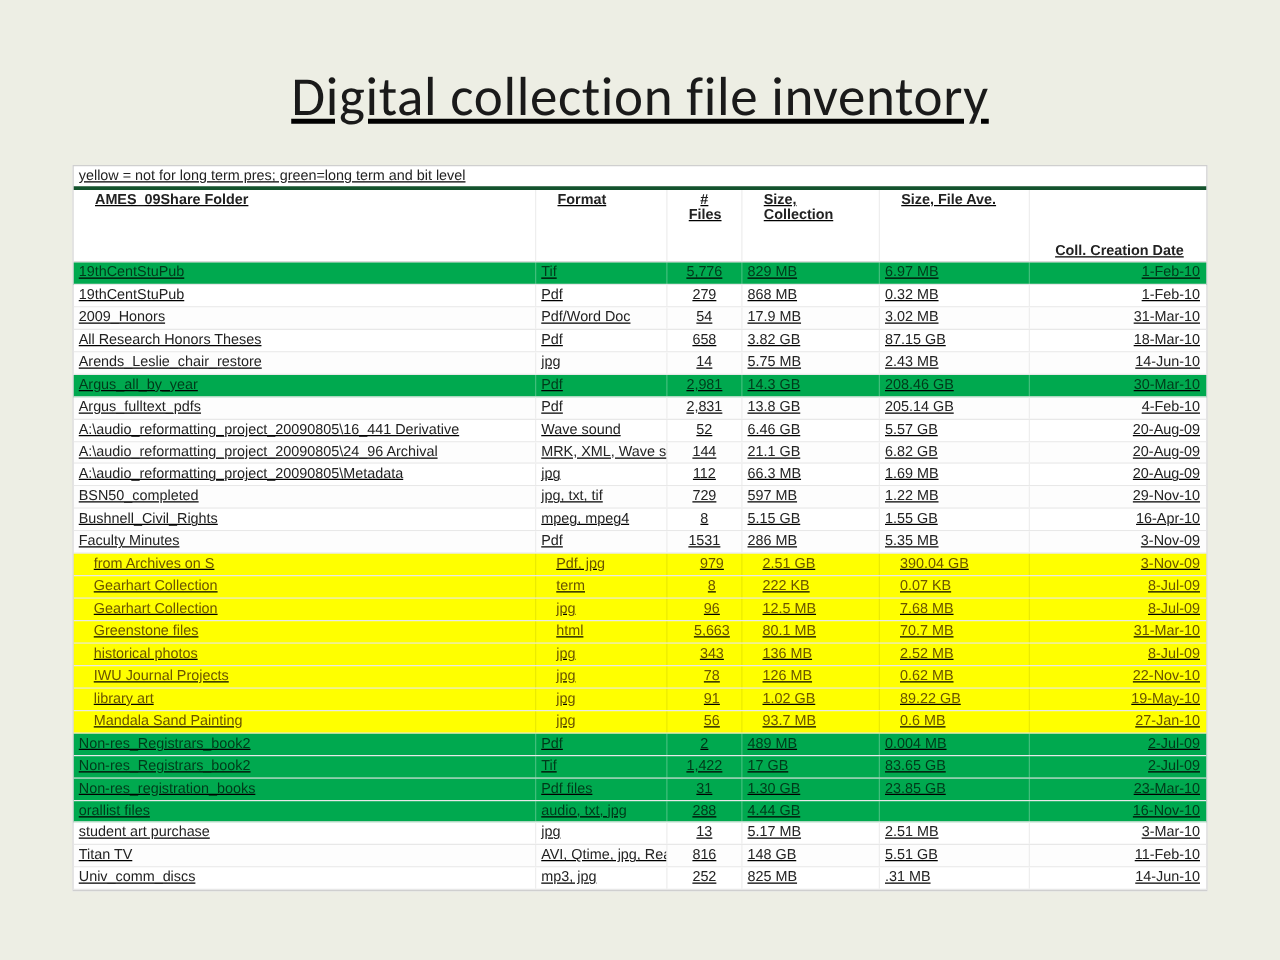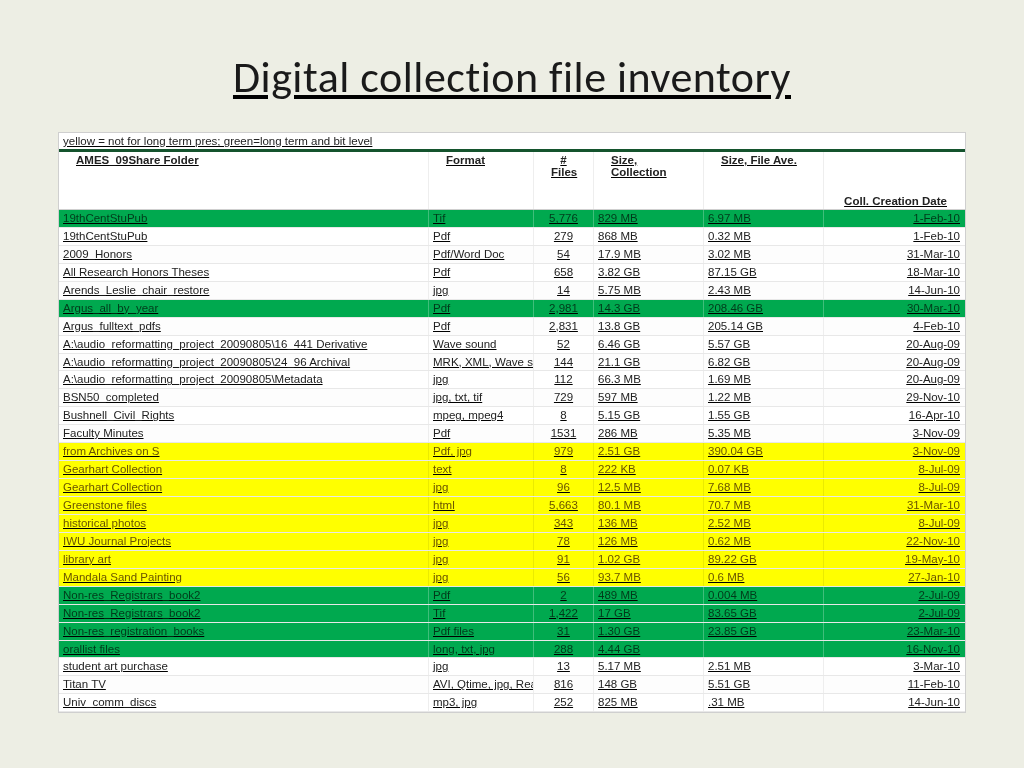--- a/index.html
+++ b/index.html
@@ -56,21 +56,21 @@
     white-space: nowrap;
     overflow: hidden;
     line-height: 1.3;
   }
   .row > div:last-child { border-right: none; }
   .c-files { text-align: center; }
   .c-date  { text-align: right; }
   .row.green  { background: #00a94f; color: #003a1a; }
   .row.green > div { border-right-color: rgba(255,255,255,0.25); }
   .row.yellow { background: #ffff00; color: #6a5400; }
-  .row.yellow > div { border-right-color: rgba(0,0,0,0.08); }
+  .row.yellow > div { border-right-color: rgba(0,0,0,0.08); margin-left: 12px; }
   .row.plain  { background: #ffffff; }
   .row.plain:nth-child(odd) { background: #fdfdfd; }
 </style>
 </head>
 <body>
 
 <div class="slide">
   <h1 class="title">Digital collection file inventory</h1>
 
   <div class="sheet">
@@ -193,21 +193,21 @@
         <div class="row yellow">
           <div class="c-folder">from Archives on S</div>
           <div class="c-format">Pdf, jpg</div>
           <div class="c-files">979</div>
           <div class="c-sizecoll">2.51 GB</div>
           <div class="c-sizeave">390.04 GB</div>
           <div class="c-date">3-Nov-09</div>
         </div>
         <div class="row yellow">
           <div class="c-folder">Gearhart Collection</div>
-          <div class="c-format">text</div>
+          <div class="c-format">term</div>
           <div class="c-files">8</div>
           <div class="c-sizecoll">222 KB</div>
           <div class="c-sizeave">0.07 KB</div>
           <div class="c-date">8-Jul-09</div>
         </div>
         <div class="row yellow">
           <div class="c-folder">Gearhart Collection</div>
           <div class="c-format">jpg</div>
           <div class="c-files">96</div>
           <div class="c-sizecoll">12.5 MB</div>
@@ -273,21 +273,21 @@
         <div class="row green">
           <div class="c-folder">Non-res_registration_books</div>
           <div class="c-format">Pdf files</div>
           <div class="c-files">31</div>
           <div class="c-sizecoll">1.30 GB</div>
           <div class="c-sizeave">23.85 GB</div>
           <div class="c-date">23-Mar-10</div>
         </div>
         <div class="row green">
           <div class="c-folder">orallist files</div>
-          <div class="c-format">long, txt, jpg</div>
+          <div class="c-format">audio, txt, jpg</div>
           <div class="c-files">288</div>
           <div class="c-sizecoll">4.44 GB</div>
           <div class="c-sizeave"></div>
           <div class="c-date">16-Nov-10</div>
         </div>
         <div class="row plain">
           <div class="c-folder">student art purchase</div>
           <div class="c-format">jpg</div>
           <div class="c-files">13</div>
           <div class="c-sizecoll">5.17 MB</div>

